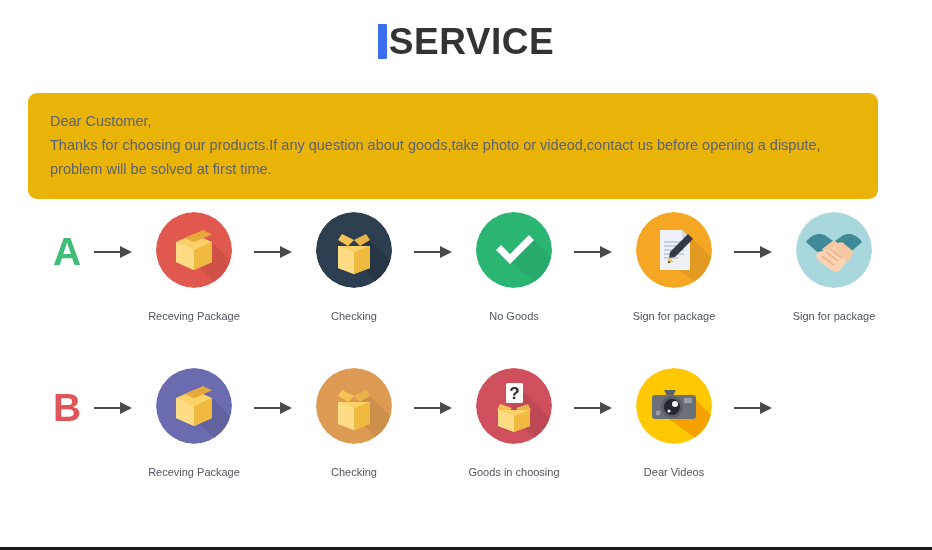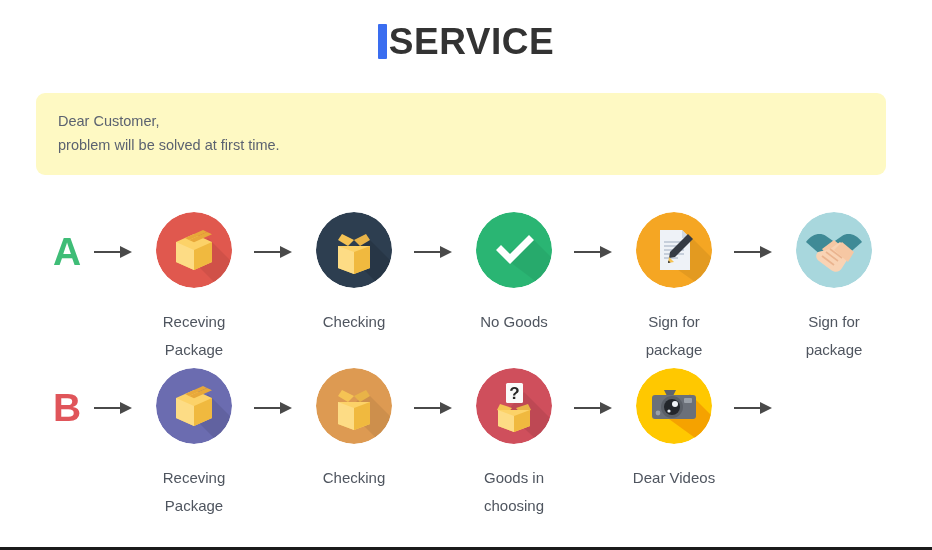--- a/index.html
+++ b/index.html
@@ -40,25 +40,25 @@
     font-size: 37px;
     font-weight: bold;
     color: #333333;
     letter-spacing: 0.5px;
     line-height: 1;
   }
 
   
   .notice {
     position: absolute;
-    left: 36px;
+    left: 28px;
     top: 93px;
     width: 850px;
     padding: 16px 22px 18px 22px;
-    background: #fef9c3;
+    background: #eab308;
     border-radius: 9px;
   }
   .notice p {
     font-size: 14.5px;
     line-height: 24px;
     color: #5b6270;
     white-space: nowrap;
   }
 
   
@@ -107,39 +107,40 @@
     width: 76px;
     height: 76px;
     border-radius: 50%;
     overflow: hidden;
     position: relative;
   }
   .icon-circle svg { display: block; width: 76px; height: 76px; }
 
   .step-label {
     margin-top: 20px;
-    font-size: 15px;
-    line-height: 28px;
+    font-size: 11px;
+    line-height: 16px;
     color: #4f555f;
     text-align: center;
     white-space: pre-line;
   }
 </style>
 </head>
 <body>
 
 <div id="page">
 
   <div class="title-wrap">
     <span class="title-bar"></span>
     <span class="title-text">SERVICE</span>
   </div>
 
   <div class="notice">
     <p>Dear Customer,</p>
+    <p>Thanks for choosing our products.If any question about goods,take photo or videod,contact us before opening a dispute,</p>
     <p>problem will be solved at first time.</p>
   </div>
 
   <div class="row" id="row-a">
     <span class="row-letter letter-a">A</span>
 
     <span class="arrow">
       <svg width="40" height="16" viewBox="0 0 40 16">
           <path d="M0 7h28v2H0z" fill="#4a4a4a"></path>
           <path d="M26 2l12 6-12 6z" fill="#4a4a4a"></path>

